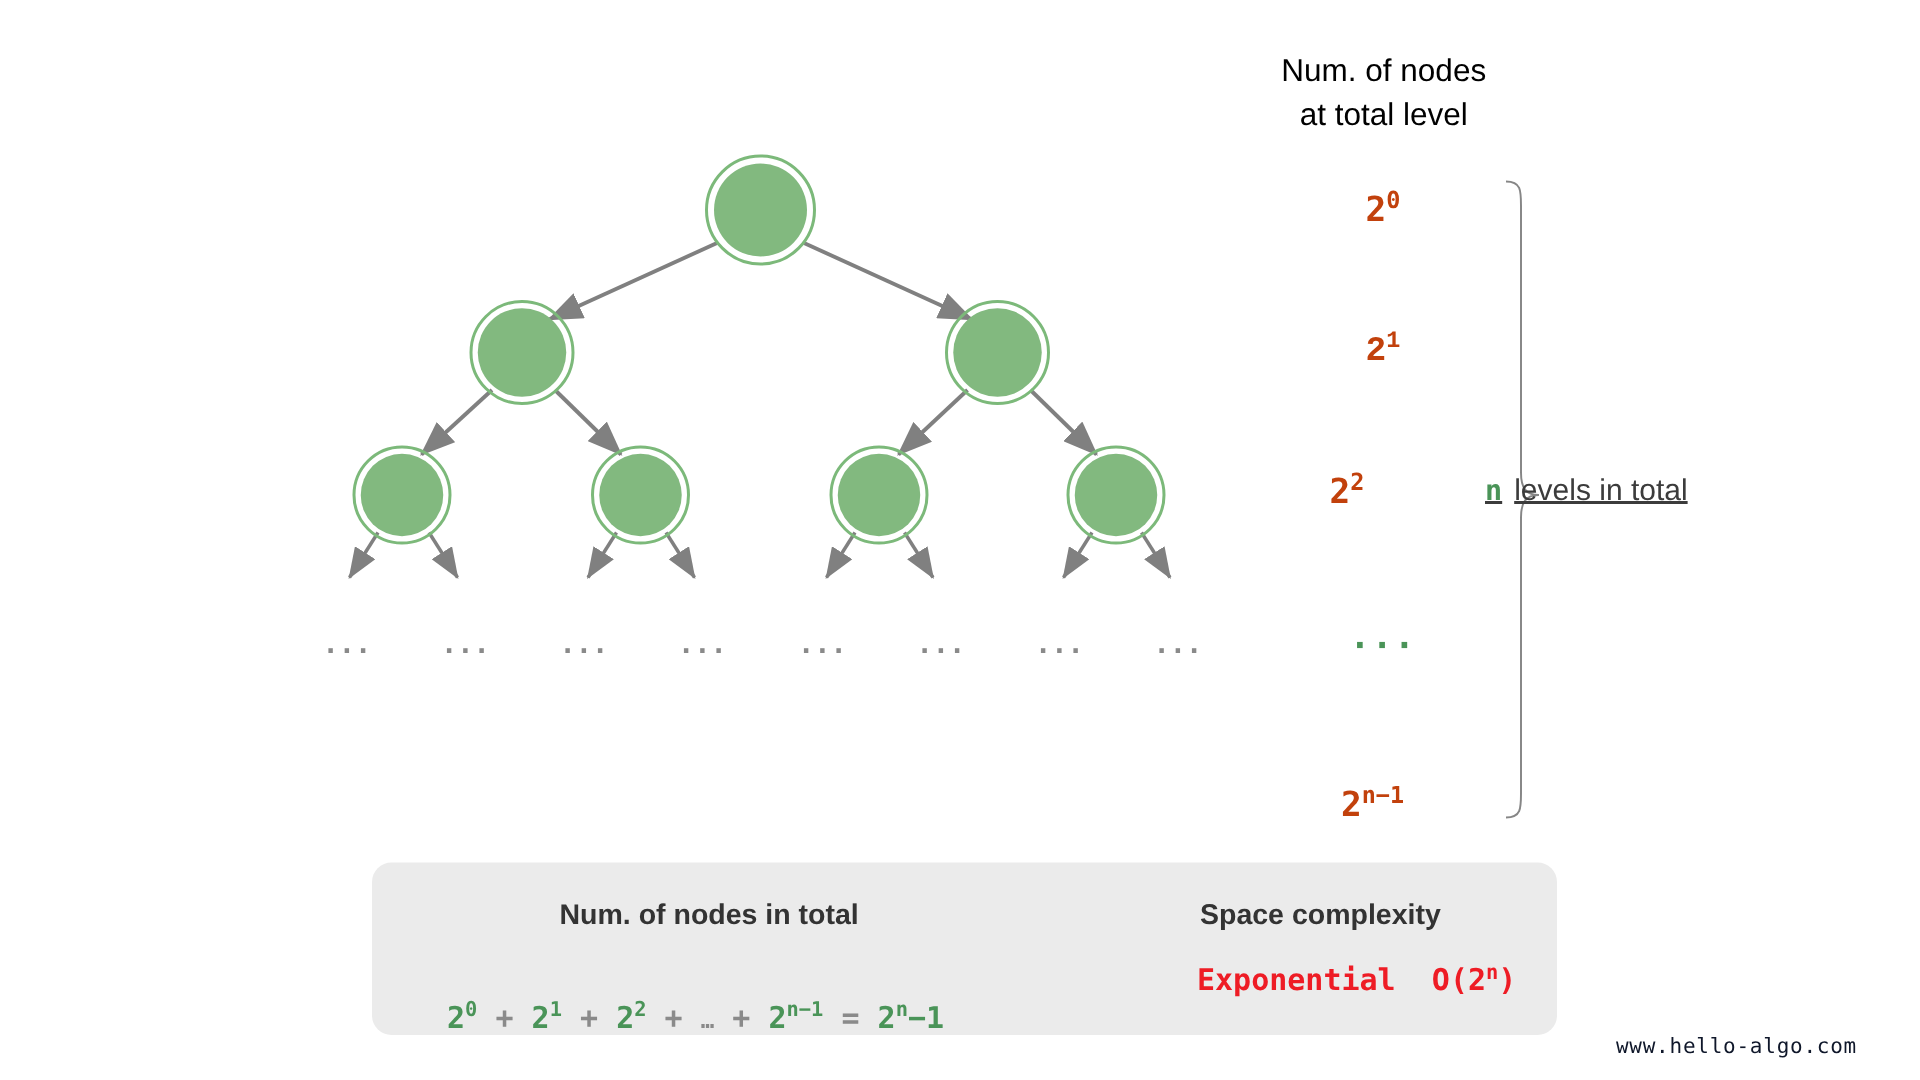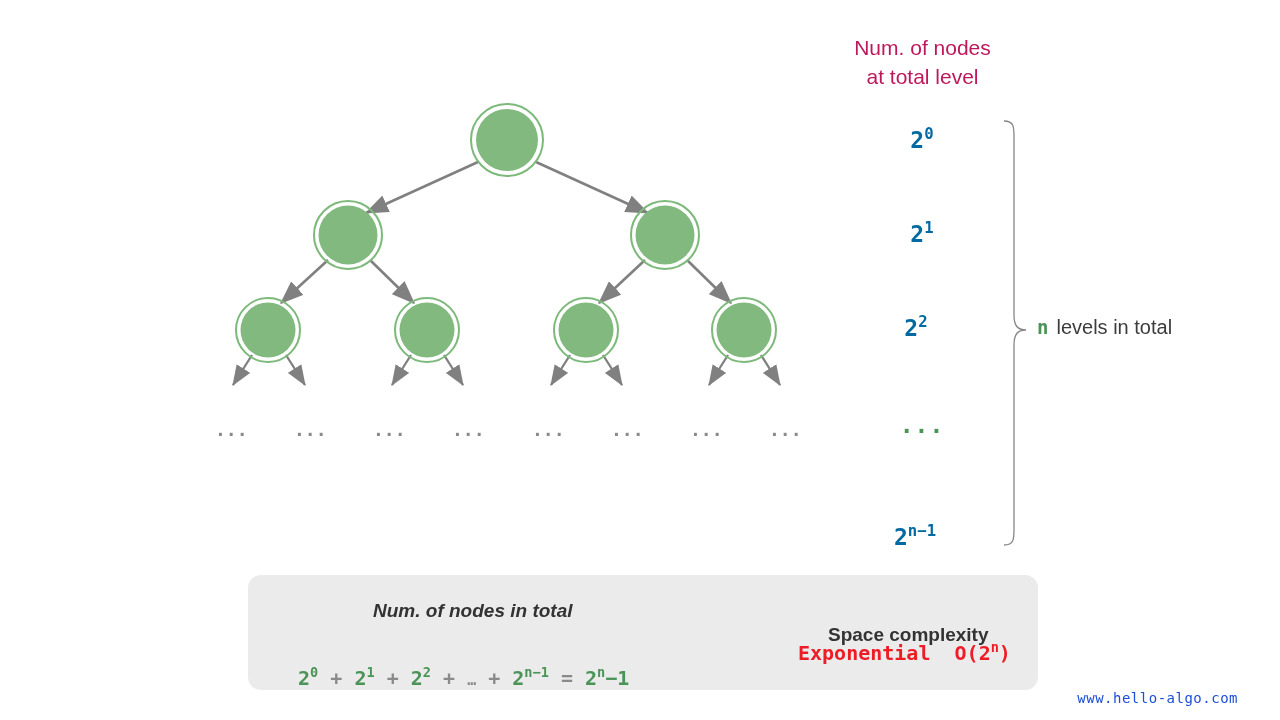--- a/index.html
+++ b/index.html
@@ -26,33 +26,33 @@
 
   
   .col-title {
     position: absolute;
     left: 790px;
     top: 33px;
     width: 265px;
     text-align: center;
     font-size: 21px;
     line-height: 29px;
-    color: #be185d;
+    color: #000000;
     font-family: "Liberation Sans", sans-serif;
   }
 
   
   .lvl-label {
     position: absolute;
     width: 120px;
     text-align: center;
     font-family: "DejaVu Sans Mono", monospace;
     font-weight: bold;
     font-size: 23px;
-    color: #0369a1;
+    color: #c2410c;
     letter-spacing: 0px;
     white-space: nowrap;
   }
   .lvl-label sup {
     font-size: 0.68em;
     vertical-align: super;
     line-height: 0;
   }
   .lvl-dots {
     position: absolute;
@@ -61,25 +61,26 @@
     font-family: "DejaVu Sans Mono", monospace;
     font-weight: bold;
     font-size: 23px;
     color: #4a9458;
     letter-spacing: 1px;
   }
 
   
   .levels-total {
     position: absolute;
-    left: 1037px;
+    left: 990px;
     top: 316px;
     font-size: 20px;
     color: #3c3c3c;
     white-space: nowrap;
+    text-decoration: underline;
   }
   .levels-total .nvar {
     font-family: "DejaVu Sans Mono", monospace;
     font-weight: bold;
     color: #4a9458;
     font-size: 19px;
     margin-right: 8px;
   }
 
   
@@ -137,21 +138,21 @@
     line-height: 0;
   }
 
   
   .watermark {
     position: absolute;
     right: 42px;
     bottom: 14px;
     font-family: "DejaVu Sans Mono", monospace;
     font-size: 14px;
-    color: #1d4ed8;
+    color: #0f172a;
     letter-spacing: 0.5px;
   }
 </style>
 </head>
 <body>
 
 <svg id="canvas" viewBox="0 0 1280 720" xmlns="http://www.w3.org/2000/svg">
   <defs>
     <marker id="arrowhead" markerWidth="9" markerHeight="7" refX="8.5" refY="3.5" orient="auto" markerUnits="strokeWidth">
       <polygon points="0 0, 9 3.5, 0 7" fill="#808080"></polygon>
@@ -227,24 +228,24 @@
 </svg>
 
 <div class="col-title">
   <div>Num. of nodes</div>
   <div>at total level</div>
 </div>
 
 <div class="lvl-label" style="left:862px; top:127px;">
   <span>2</span><sup>0</sup>
 </div>
-<div class="lvl-label" style="left:862px; top:221px;">
+<div class="lvl-label" style="left:862px; top:221px;font-family:Liberation Mono, monospace;">
   <span>2</span><sup>1</sup>
 </div>
-<div class="lvl-label" style="left:856px; top:315px;">
+<div class="lvl-label" style="left:838px; top:315px;">
   <span>2</span><sup>2</sup>
 </div>
 <div class="lvl-dots" style="left:862px; top:418px;">···</div>
 <div class="lvl-label" style="left:855px; top:524px;">
   <span>2</span><sup>n−1</sup>
 </div>
 
 <div class="levels-total">
   <span class="nvar">n</span><span>levels in total</span>
 </div>
@@ -255,36 +256,36 @@
   <div class="abs" style="left:373px; top:424px; width:30px; text-align:center; font-family:'DejaVu Sans Mono',monospace; font-size:18px; font-weight:bold; color:#8a8a8a;">···</div>
   <div class="abs" style="left:452px; top:424px; width:30px; text-align:center; font-family:'DejaVu Sans Mono',monospace; font-size:18px; font-weight:bold; color:#8a8a8a;">···</div>
   <div class="abs" style="left:532px; top:424px; width:30px; text-align:center; font-family:'DejaVu Sans Mono',monospace; font-size:18px; font-weight:bold; color:#8a8a8a;">···</div>
   <div class="abs" style="left:611px; top:424px; width:30px; text-align:center; font-family:'DejaVu Sans Mono',monospace; font-size:18px; font-weight:bold; color:#8a8a8a;">···</div>
   <div class="abs" style="left:690px; top:424px; width:30px; text-align:center; font-family:'DejaVu Sans Mono',monospace; font-size:18px; font-weight:bold; color:#8a8a8a;">···</div>
   <div class="abs" style="left:769px; top:424px; width:30px; text-align:center; font-family:'DejaVu Sans Mono',monospace; font-size:18px; font-weight:bold; color:#8a8a8a;">···</div>
 </div>
 
 <div class="summary-box"></div>
 
-<div class="sum-heading" style="left:373px; top:600px;font-style:italic;">Num. of nodes in total</div>
+<div class="sum-heading" style="left:373px; top:600px;">Num. of nodes in total</div>
 
 <div class="sum-formula" style="left:298px; top:638px;">
   <span><span>2</span><sup>0</sup></span>
   <span class="op">+</span>
   <span><span>2</span><sup>1</sup></span>
   <span class="op">+</span>
   <span><span>2</span><sup>2</sup></span>
   <span class="op">+</span>
   <span class="dots">…</span>
   <span class="op">+</span>
   <span><span>2</span><sup>n−1</sup></span>
   <span class="op">=</span>
   <span><span>2</span><sup>n</sup><span>−1</span></span>
 </div>
 
-<div class="sum-heading" style="left:828px; top:600px;margin-top:24px;">Space complexity</div>
+<div class="sum-heading" style="left:800px; top:600px;">Space complexity</div>
 
 <div class="sum-complexity" style="left:798px; top:641px;">
   <span>Exponential</span>&nbsp;
   <span><span>O(2</span><sup>n</sup><span>)</span></span>
 </div>
 
 <div class="watermark">www.hello-algo.com</div>
 
 </body></html>

